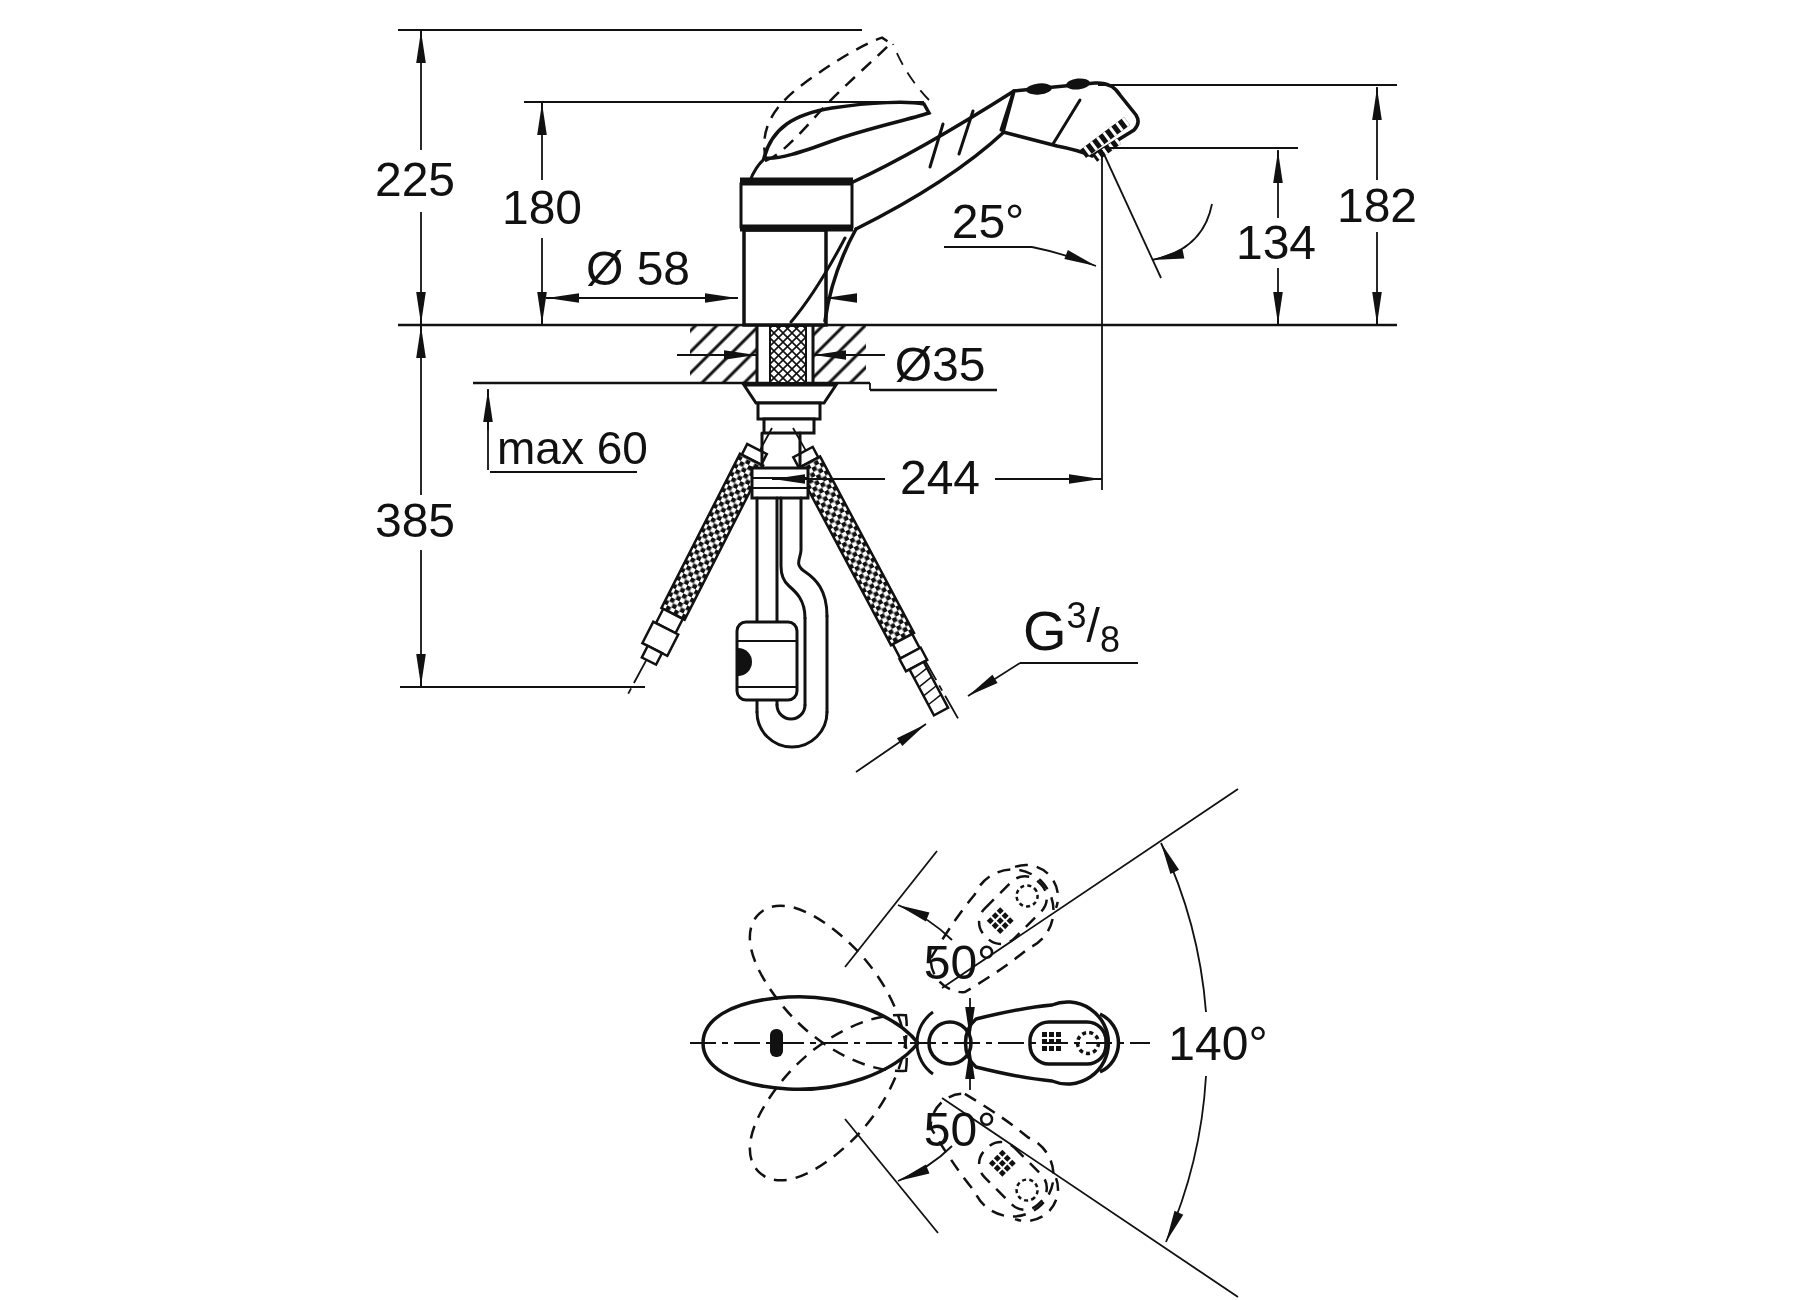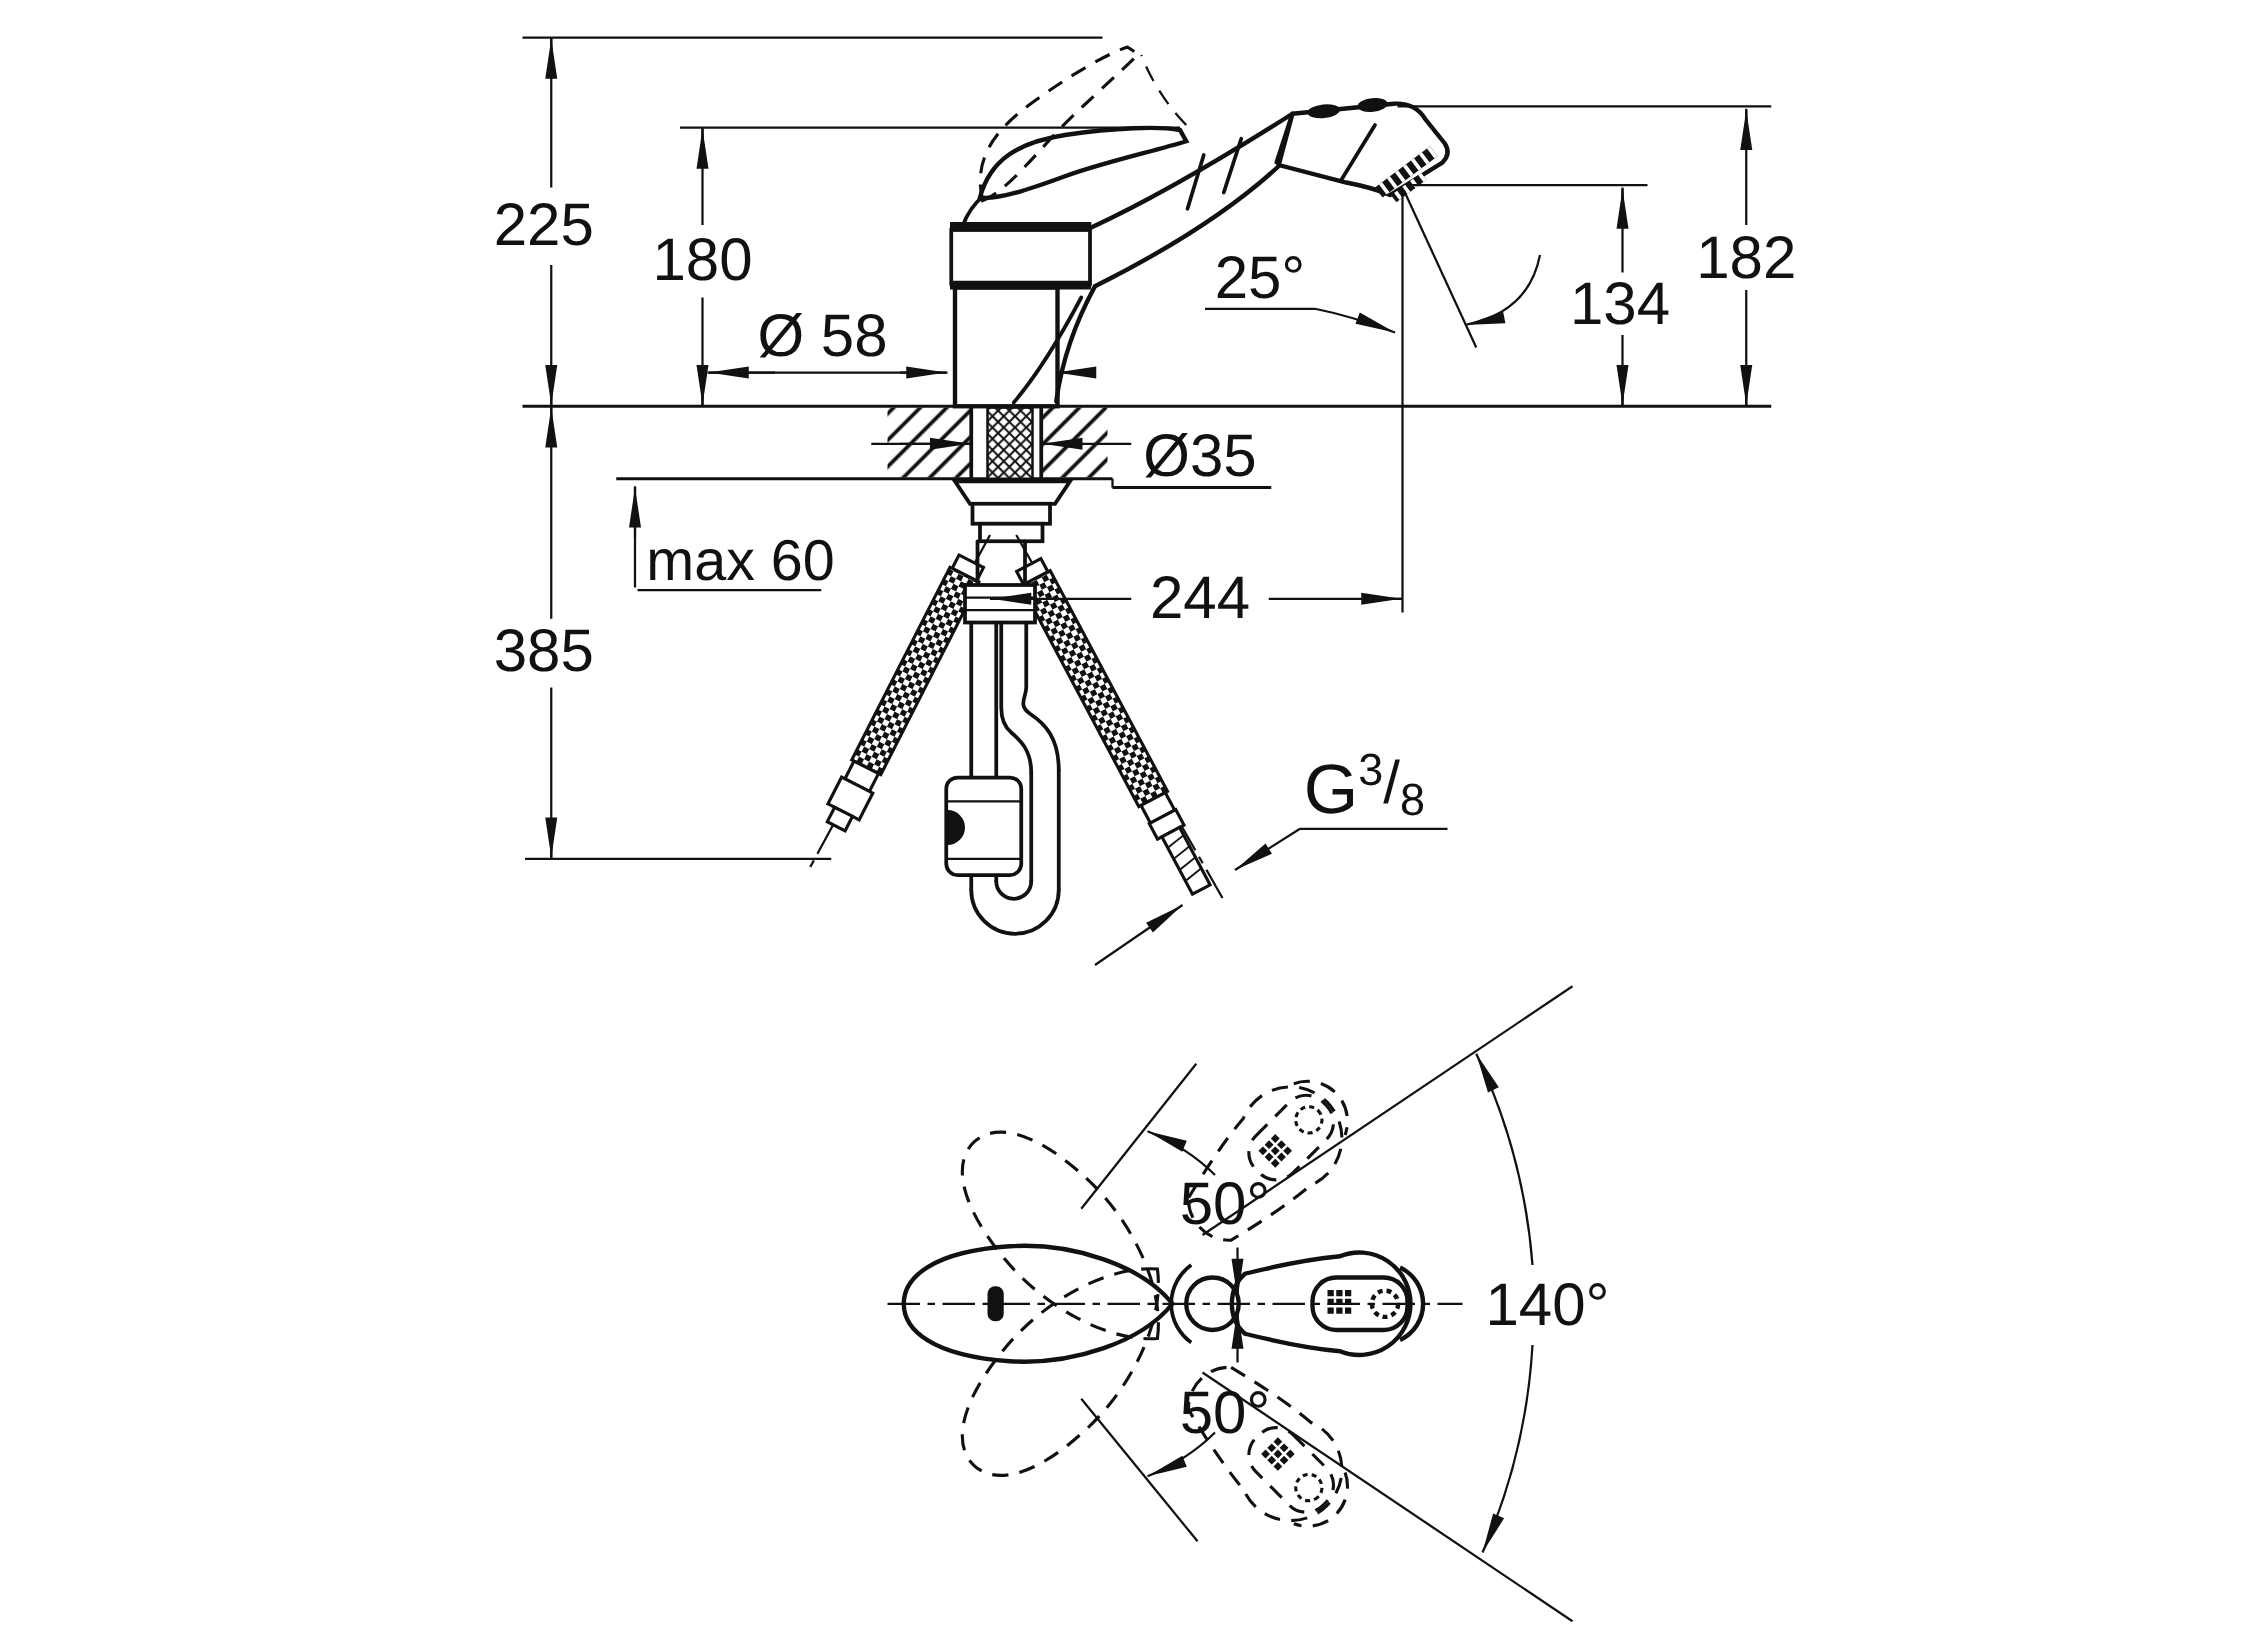--- a/index.html
+++ b/index.html
@@ -1,16 +1,16 @@
 <!DOCTYPE html>
 <html><head>
 <meta charset="utf-8">
 <style>
   html,body{margin:0;padding:0;background:#fff;}
-  .stage{width:1640px;height:1300px;position:relative;background:#fff;overflow:hidden;margin-left:20px;}
+  .stage{width:1640px;height:1300px;position:relative;background:#fff;overflow:hidden;}
   svg{display:block;}
   text{font-family:"Liberation Sans","DejaVu Sans",sans-serif;fill:#111;}
   .dim{font-size:48px;}
   .dim-sm{font-size:46px;}
   .gbig{font-size:56px;}
   .gsup{font-size:36px;}
   .gslash{font-size:48px;}
   .gsub{font-size:36px;}
   .thin{stroke:#111;stroke-width:1.8;fill:none;}
   .med{stroke:#111;stroke-width:2.5;fill:none;}

